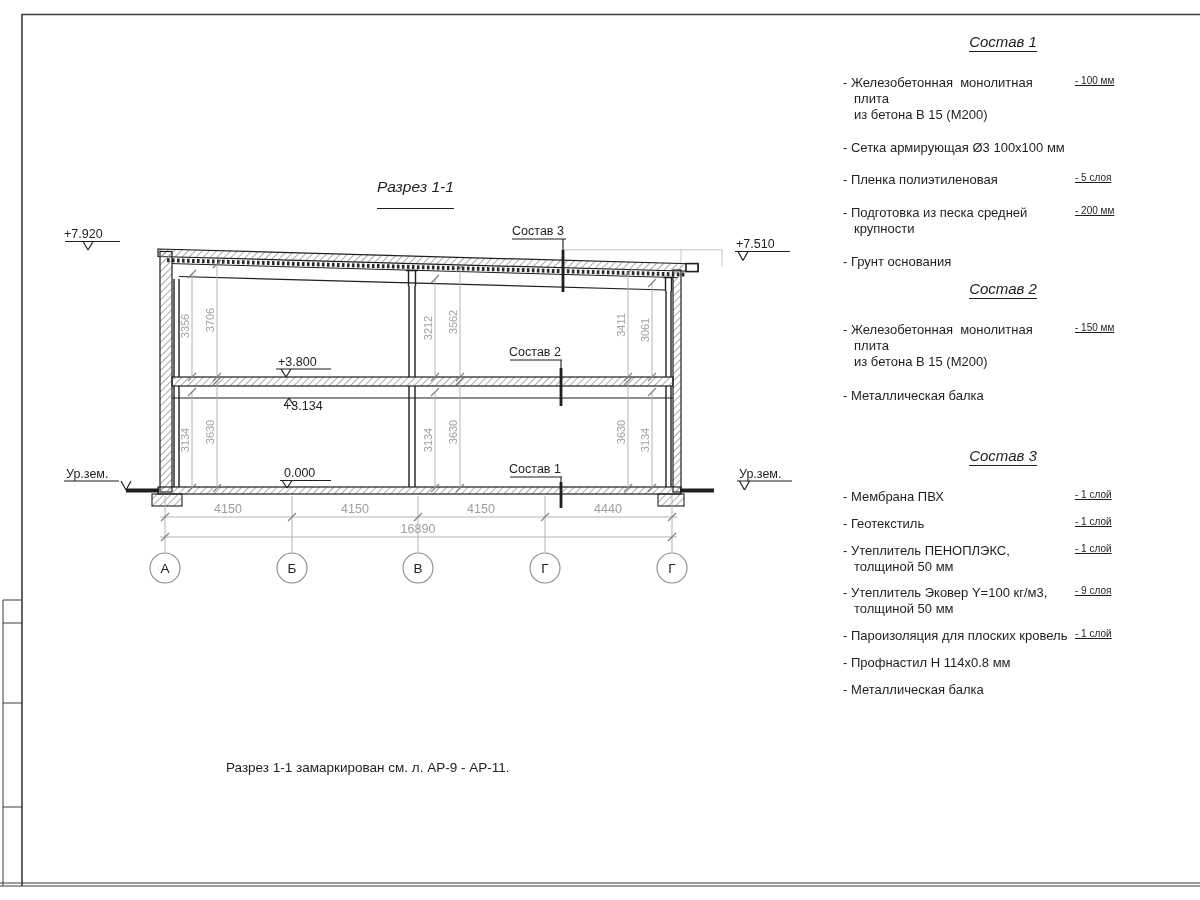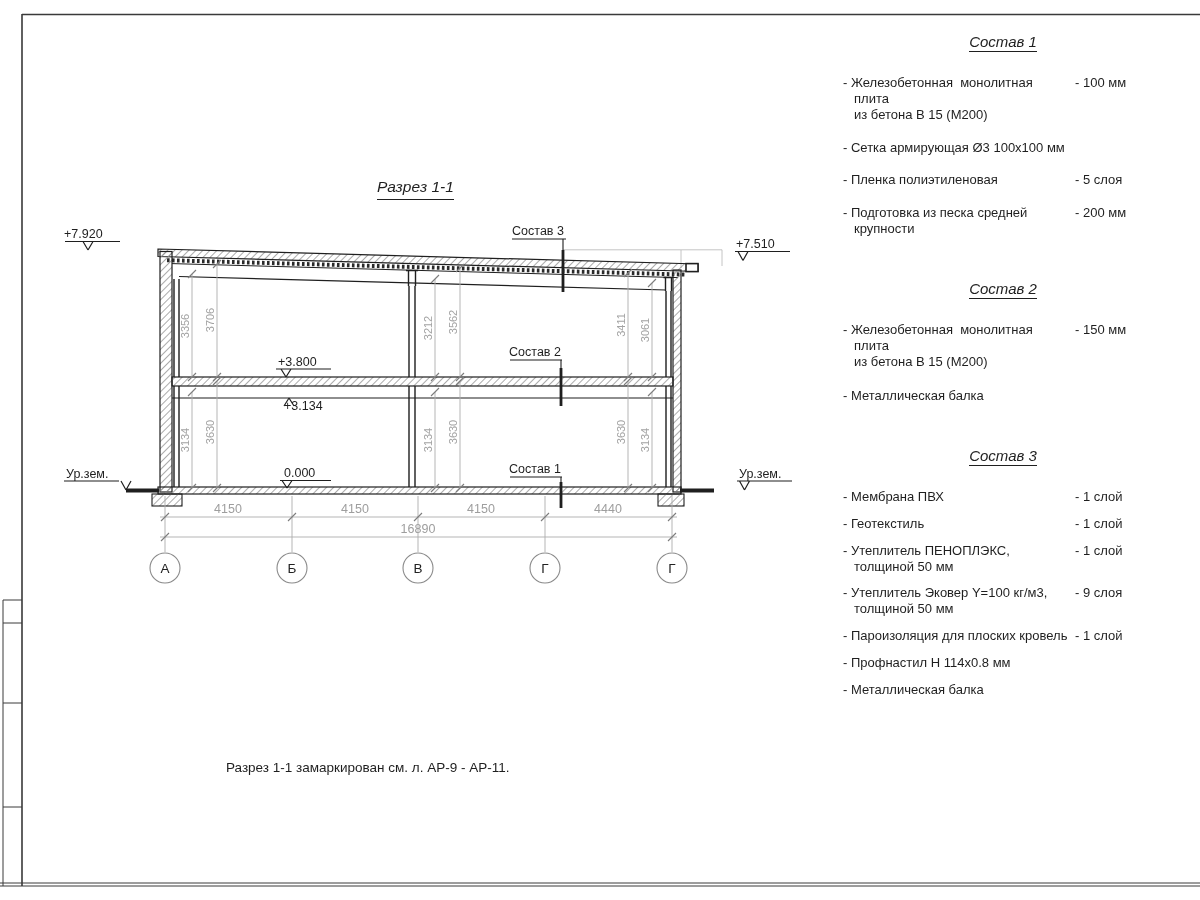--- a/index.html
+++ b/index.html
@@ -3,33 +3,33 @@
 <meta charset="utf-8">
 <style>
   html,body{margin:0;padding:0;background:#ffffff;}
   body{width:1200px;height:900px;position:relative;overflow:hidden;
        font-family:"Liberation Sans", sans-serif;color:#1f1f1f;}
   .abs{position:absolute;}
   svg text{font-family:"Liberation Sans", sans-serif;}
 
   
   .dwg-title{left:377px;top:178px;font-size:15.5px;font-style:italic;}
-  .dwg-title .u{border-bottom:1.2px solid #1f1f1f;padding-bottom:4px;}
+  .dwg-title .u{border-bottom:1.2px solid #1f1f1f;padding-bottom:13px;}
   .note{left:226px;top:760px;font-size:13.5px;}
 
   
   .specs{left:843px;top:0;width:320px;position:absolute;}
   .spec{position:absolute;left:0;width:320px;}
   .spec-title{margin:0 0 25px 0;text-align:center;font-size:15px;
               font-style:italic;font-weight:normal;}
   .spec-title .u{border-bottom:1.2px solid #1f1f1f;padding-bottom:1px;}
   .spec-item{display:flex;}
   .si-name{flex:1 1 auto;font-size:13px;line-height:1.22;
            padding-left:11px;text-indent:-11px;white-space:pre-wrap;padding-right:4px;}
-  .si-val{flex:0 0 88px;font-size:13px;line-height:1.22;white-space:nowrap;}
+  .si-val{flex:0 0 88px;font-size:10px;line-height:1.22;white-space:nowrap;text-decoration:underline;}
   .spec-1 .spec-item{margin-bottom:17px;}
   .spec-2 .spec-item{margin-bottom:18px;}
   .spec-3 .spec-item{margin-bottom:11px;}
 </style>
 </head>
 <body>
 
 <svg class="abs" style="left:0;top:0" width="1200" height="900" viewBox="0 0 1200 900">
   <defs>
     <pattern id="hatch" patternUnits="userSpaceOnUse" width="5" height="5" patternTransform="rotate(45)">
@@ -184,20 +184,23 @@
     </div>
     <div class="spec-item">
       <div class="si-name">- Пленка полиэтиленовая</div>
       <div class="si-val">-  5 слоя</div>
     </div>
     <div class="spec-item">
       <div class="si-name">- Подготовка из песка средней
 крупности</div>
       <div class="si-val">- 200 мм</div>
     </div>
+    <div class="spec-item">
+      <div class="si-name">- Грунт основания</div>
+    </div>
   </section>
 
   <section class="spec spec-2" style="top:280px">
     <h3 class="spec-title"><span class="u">Состав 2</span></h3>
     <div class="spec-item">
       <div class="si-name">- Железобетонная  монолитная плита
 из бетона В 15 (М200)</div>
       <div class="si-val">- 150 мм</div>
     </div>
     <div class="spec-item">

